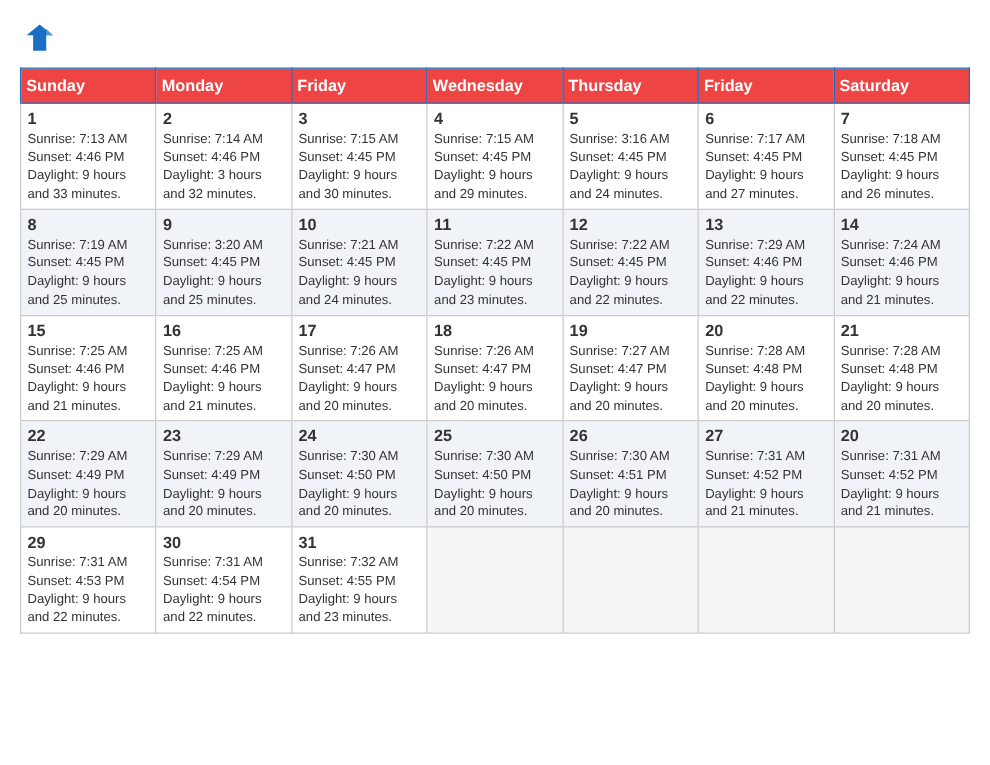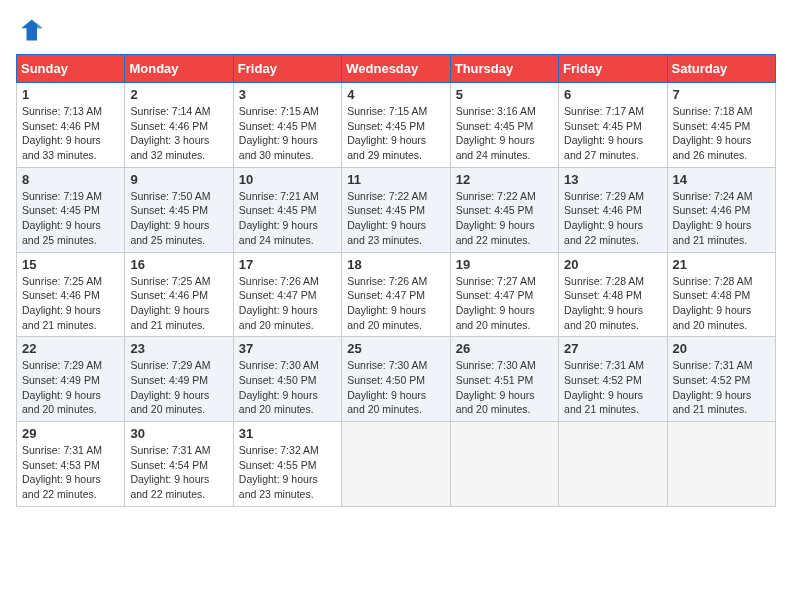--- a/index.html
+++ b/index.html
@@ -184,21 +184,21 @@
         <span class="day-num">8</span>
         <div class="day-info">
           <span>Sunrise: 7:19 AM</span><br>
           <span>Sunset: 4:45 PM</span><br>
           <span>Daylight: 9 hours and 25 minutes.</span>
         </div>
       </td>
         <td>
         <span class="day-num">9</span>
         <div class="day-info">
-          <span>Sunrise: 7:50 AM</span><br>
+          <span>Sunrise: 3:20 AM</span><br>
           <span>Sunset: 4:45 PM</span><br>
           <span>Daylight: 9 hours and 25 minutes.</span>
         </div>
       </td>
         <td>
         <span class="day-num">10</span>
         <div class="day-info">
           <span>Sunrise: 7:21 AM</span><br>
           <span>Sunset: 4:45 PM</span><br>
           <span>Daylight: 9 hours and 24 minutes.</span>
@@ -306,21 +306,21 @@
       </td>
         <td>
         <span class="day-num">23</span>
         <div class="day-info">
           <span>Sunrise: 7:29 AM</span><br>
           <span>Sunset: 4:49 PM</span><br>
           <span>Daylight: 9 hours and 20 minutes.</span>
         </div>
       </td>
         <td>
-        <span class="day-num">37</span>
+        <span class="day-num">24</span>
         <div class="day-info">
           <span>Sunrise: 7:30 AM</span><br>
           <span>Sunset: 4:50 PM</span><br>
           <span>Daylight: 9 hours and 20 minutes.</span>
         </div>
       </td>
         <td>
         <span class="day-num">25</span>
         <div class="day-info">
           <span>Sunrise: 7:30 AM</span><br>

